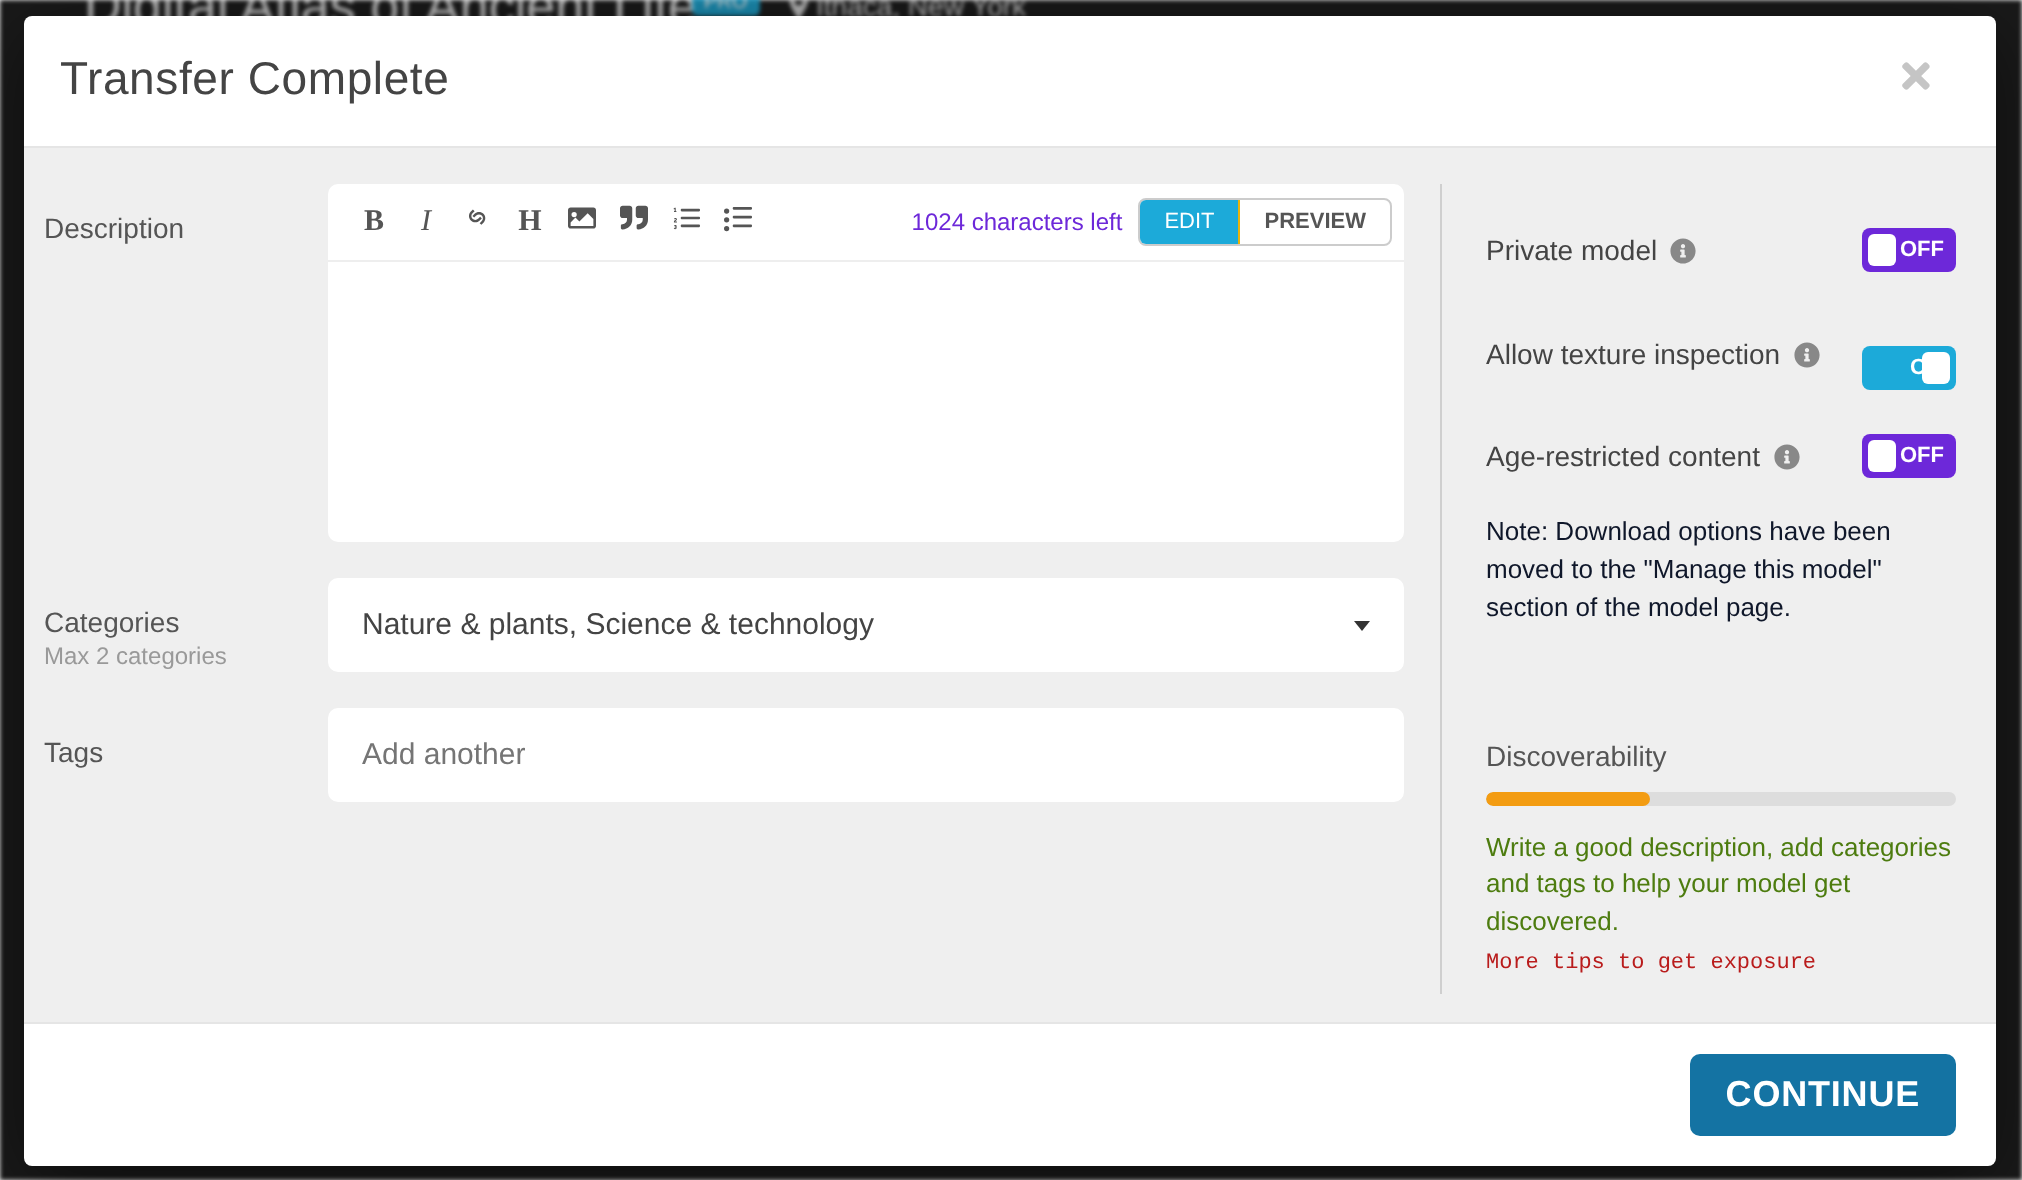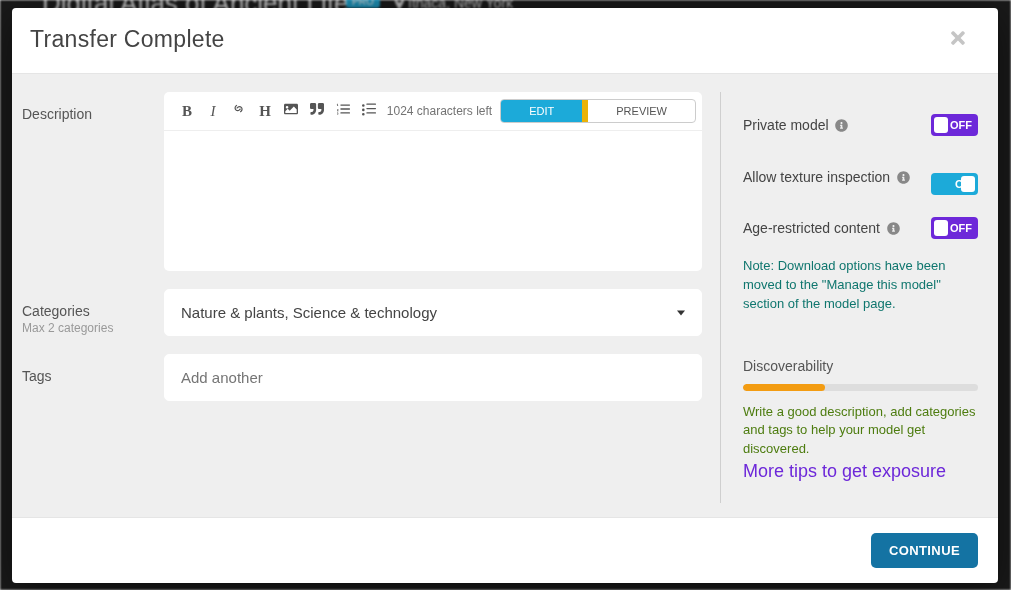--- a/index.html
+++ b/index.html
@@ -129,25 +129,25 @@
   .rte-btn {
     width: 26px; height: 26px;
     display: flex; align-items: center; justify-content: center;
     color: #555; cursor: pointer; border-radius: 3px;
   }
   .rte-btn svg { width: 14px; height: 14px; fill: #555; }
   .rte-btn.bold { font-weight: bold; font-family: Georgia, serif; font-size: 15px; }
   .rte-btn.italic { font-style: italic; font-family: Georgia, serif; font-size: 15px; }
   .rte-btn.h { font-weight: bold; font-family: Georgia, serif; font-size: 15px; }
   .rte-spacer { flex: 1; }
-  .char-count { font-size: 12px; color: #737373; margin-right: 8px; }
+  .char-count { font-size: 12px; color: #6d28d9; margin-right: 8px; }
   .pill-group { display: flex; border: 1px solid #ccc; border-radius: 4px; overflow: hidden; }
-  .pill { font-size: 11px; padding: 5px 28px; cursor: pointer; color: #555; }
+  .pill { font-size: 11px; padding: 5px 12px; cursor: pointer; color: #555; }
   .pill.active { background: #1caad9; color: #fff; }
-  .pill + .pill { border-left: 6px solid #eab308; }
+  .pill + .pill { border-left: 1px solid #eab308; font-weight: bold; }
   .rte-area { height: 140px; }
 
   .toggle-row {
     display: flex;
     align-items: center;
     justify-content: space-between;
     margin-bottom: 22px;
   }
   .toggle-label { font-size: 14px; color: #444; }
   .help-icon { display:inline-block; width:13px; height:13px; vertical-align:-2px; margin-left:3px;}
@@ -166,49 +166,49 @@
   .toggle.on  { background: #1caad9; justify-content: flex-start; padding-left: 24px; margin-top: 15px; }
   .toggle .knob {
     position: absolute; top: 3px; width: 14px; height: 16px;
     background: #fff; border-radius: 3px;
   }
   .toggle.off .knob { left: 3px; }
   .toggle.on  .knob { right: 3px; }
 
   .note-text {
     font-size: 13px;
-    color: #0f766e;
+    color: #0f172a;
     line-height: 1.45;
     margin-top: -4px;
-    margin-bottom: 44px;
+    margin-bottom: 56px;
   }
 
   .disc-title { font-size: 14px; color: #555; margin-bottom: 10px; }
   .disc-bar {
     height: 7px; width: 100%;
     background: #ddd; border-radius: 4px;
     overflow: hidden; margin-bottom: 12px;
   }
   .disc-fill { height: 100%; background: #f39c12; border-radius: 4px; width: 35%; }
   .disc-text { font-size: 13px; color: #4d7c0f; line-height: 1.45; }
-  .disc-link { font-size: 18px; color: #6d28d9; cursor: pointer; display: inline-block; margin-top: 2px; }
+  .disc-link { font-size: 11px; color: #b91c1c; cursor: pointer; display: inline-block; margin-top: 2px; font-family: Liberation Mono, monospace; }
 
   .modal-footer {
     padding: 15px 20px;
     border-top: 1px solid #e5e5e5;
     display: flex;
     justify-content: flex-end;
   }
   .primary-btn {
     background: #1473a3;
     color: #fff;
     border: none;
     border-radius: 5px;
     padding: 10px 18px;
-    font-size: 13px;
+    font-size: 18px;
     font-weight: bold;
     letter-spacing: 0.4px;
     cursor: pointer;
   }
 </style>
 </head>
 <body>
 
 <div class="backdrop">
   <div class="backdrop-title">Digital Atlas of Ancient Life</div>

